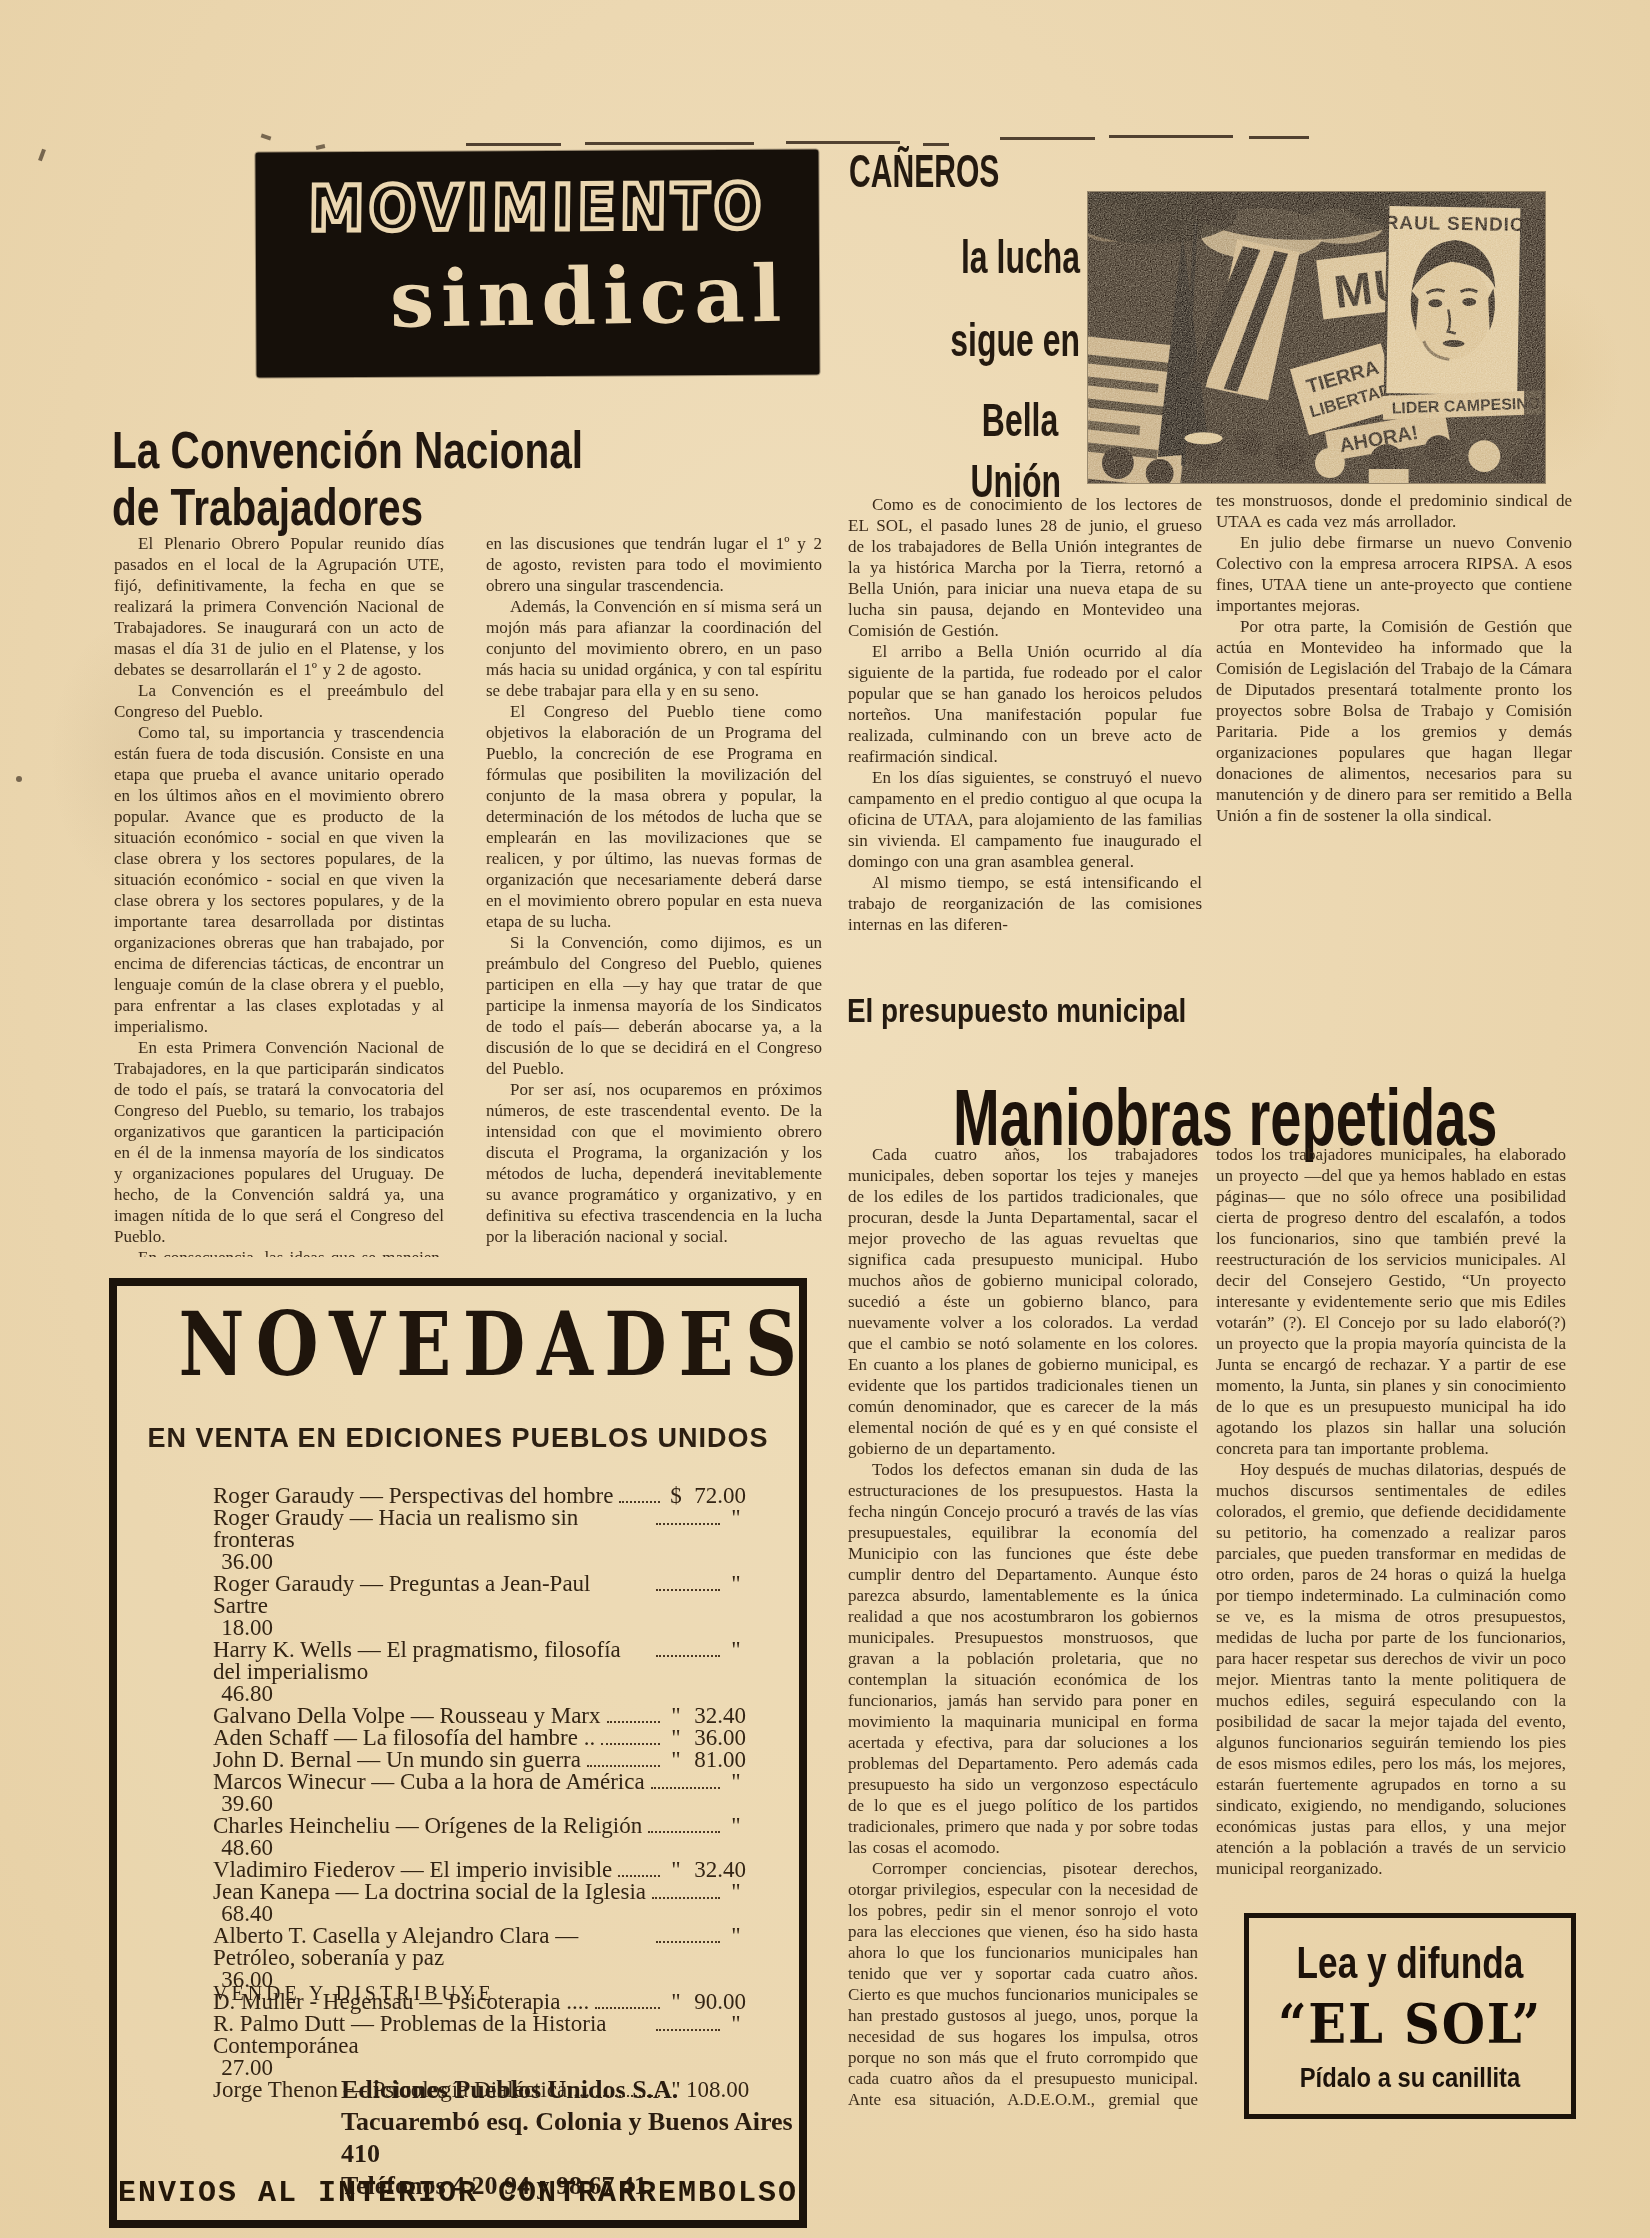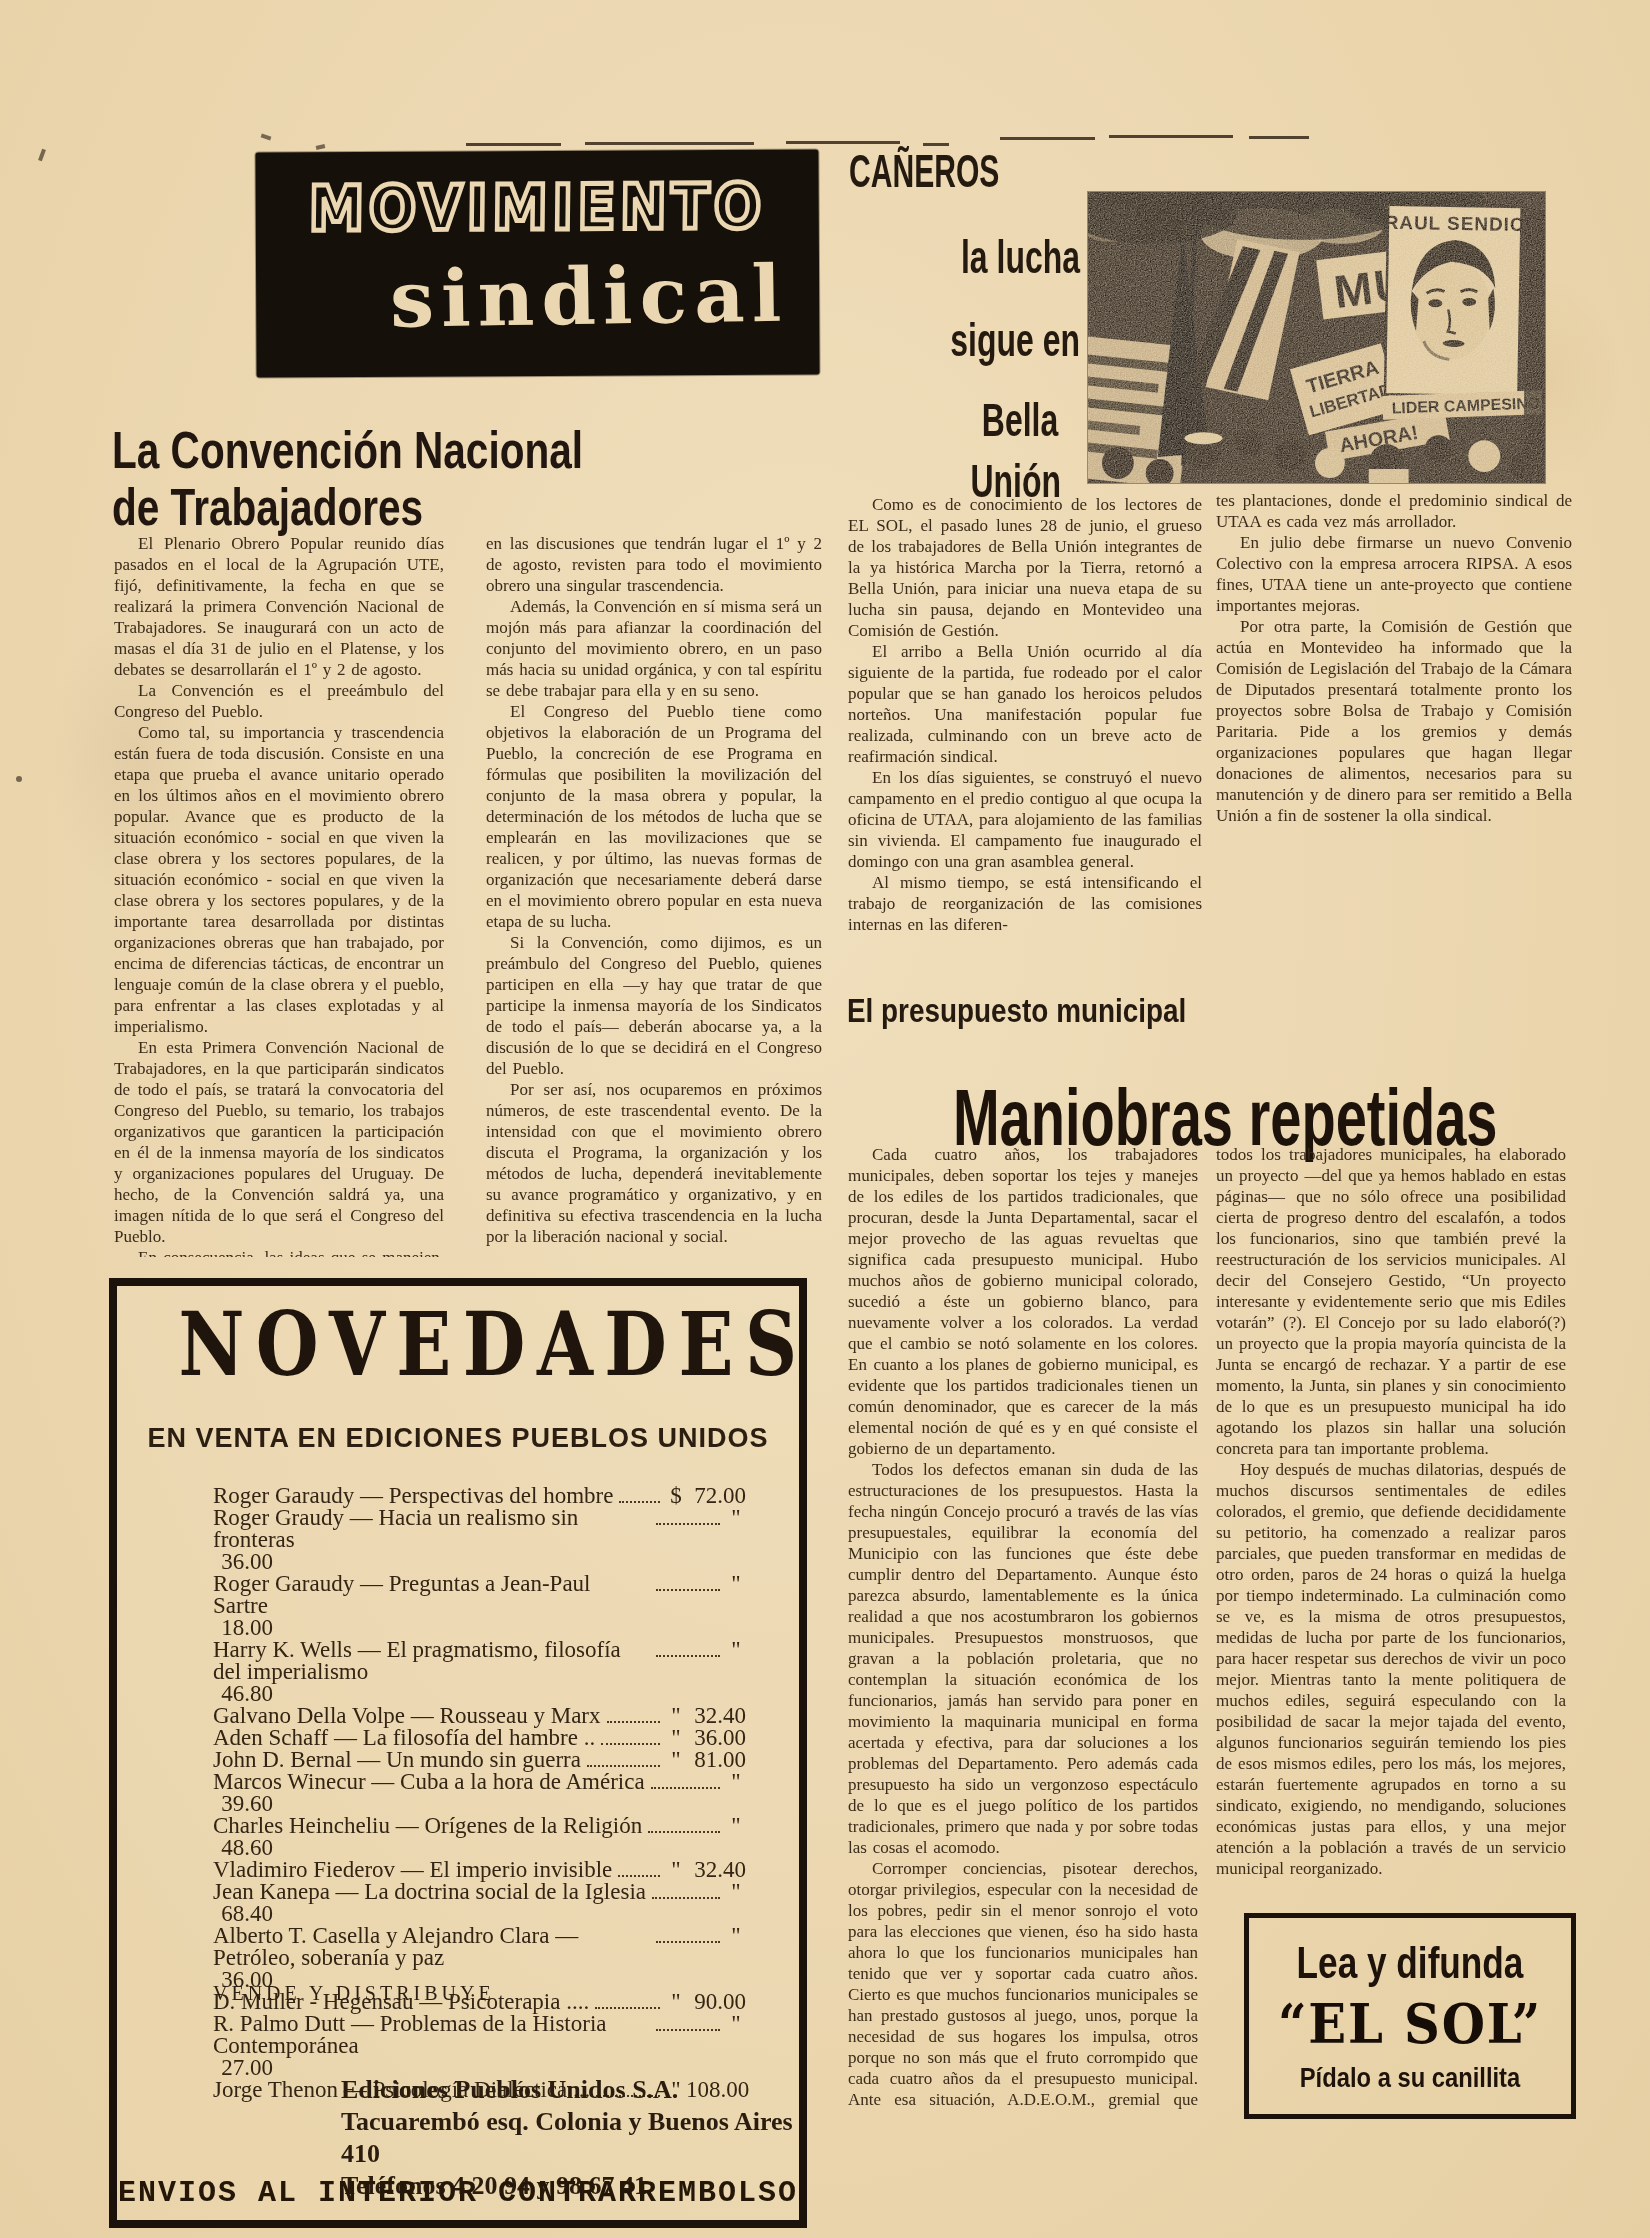--- a/index.html
+++ b/index.html
@@ -255,21 +255,21 @@
       <p>Por ser así, nos ocuparemos en próximos números, de este trascendental evento. De la intensidad con que el movimiento obrero discuta el Programa, la organización y los métodos de lucha, dependerá inevitablemente su avance programático y organizativo, y en definitiva su efectiva trascendencia en la lucha por la liberación nacional y social.</p>
     </div>
 
   <div class="abs body-col can-c1">
       <p>Como es de conocimiento de los lectores de EL SOL, el pasado lunes 28 de junio, el grueso de los trabajadores de Bella Unión integrantes de la ya histórica Marcha por la Tierra, retornó a Bella Unión, para iniciar una nueva etapa de su lucha sin pausa, dejando en Montevideo una Comisión de Gestión.</p>
       <p>El arribo a Bella Unión ocurrido al día siguiente de la partida, fue rodeado por el calor popular que se han ganado los heroicos peludos norteños. Una manifestación popular fue realizada, culminando con un breve acto de reafirmación sindical.</p>
       <p>En los días siguientes, se construyó el nuevo campamento en el predio contiguo al que ocupa la oficina de UTAA, para alojamiento de las familias sin vivienda. El campamento fue inaugurado el domingo con una gran asamblea general.</p>
       <p>Al mismo tiempo, se está intensificando el trabajo de reorganización de las comisiones internas en las diferen-</p>
     </div>
   <div class="abs body-col cont can-c2">
-      <p>tes plantaciones, donde el predominio sindical de UTAA es cada vez más arrollador.</p>
+      <p>tes monstruosos, donde el predominio sindical de UTAA es cada vez más arrollador.</p>
       <p>En julio debe firmarse un nuevo Convenio Colectivo con la empresa arrocera RIPSA. A esos fines, UTAA tiene un ante-proyecto que contiene importantes mejoras.</p>
       <p>Por otra parte, la Comisión de Gestión que actúa en Montevideo ha informado que la Comisión de Legislación del Trabajo de la Cámara de Diputados presentará totalmente pronto los proyectos sobre Bolsa de Trabajo y Comisión Paritaria. Pide a los gremios y demás organizaciones populares que hagan llegar donaciones de alimentos, necesarios para su manutención y de dinero para ser remitido a Bella Unión a fin de sostener la olla sindical.</p>
     </div>
 
   <div class="abs kicker">El presupuesto municipal</div>
   <div class="abs man-head">Maniobras repetidas</div>
   <div class="abs body-col man-c1">
       <p>Cada cuatro años, los trabajadores municipales, deben soportar los tejes y manejes de los ediles de los partidos tradicionales, que procuran, desde la Junta Departamental, sacar el mejor provecho de las aguas revueltas que significa cada presupuesto municipal. Hubo muchos años de gobierno municipal colorado, sucedió a éste un gobierno blanco, para nuevamente volver a los colorados. La verdad que el cambio se notó solamente en los colores. En cuanto a los planes de gobierno municipal, es evidente que los partidos tradicionales tienen un común denominador, que es carecer de la más elemental noción de qué es y en qué consiste el gobierno de un departamento.</p>
       <p>Todos los defectos emanan sin duda de las estructuraciones de los presupuestos. Hasta la fecha ningún Concejo procuró a través de las vías presupuestales, equilibrar la economía del Municipio con las funciones que éste debe cumplir dentro del Departamento. Aunque ésto parezca absurdo, lamentablemente es la única realidad a que nos acostumbraron los gobiernos municipales. Presupuestos monstruosos, que gravan a la población proletaria, que no contemplan la situación económica de los funcionarios, jamás han servido para poner en movimiento la maquinaria municipal en forma acertada y efectiva, para dar soluciones a los problemas del Departamento. Pero además cada presupuesto ha sido un vergonzoso espectáculo de lo que es el juego político de los partidos tradicionales, primero que nada y por sobre todas las cosas el acomodo.</p>
       <p>Corromper conciencias, pisotear derechos, otorgar privilegios, especular con la necesidad de los pobres, pedir sin el menor sonrojo el voto para las elecciones que vienen, éso ha sido hasta ahora lo que los funcionarios municipales han tenido que ver y soportar cada cuatro años. Cierto es que muchos funcionarios municipales se han prestado gustosos al juego, unos, porque la necesidad de sus hogares los impulsa, otros porque no son más que el fruto corrompido que cada cuatro años da el presupuesto municipal. Ante esa situación, A.D.E.O.M., gremial que agrupa a</p>

